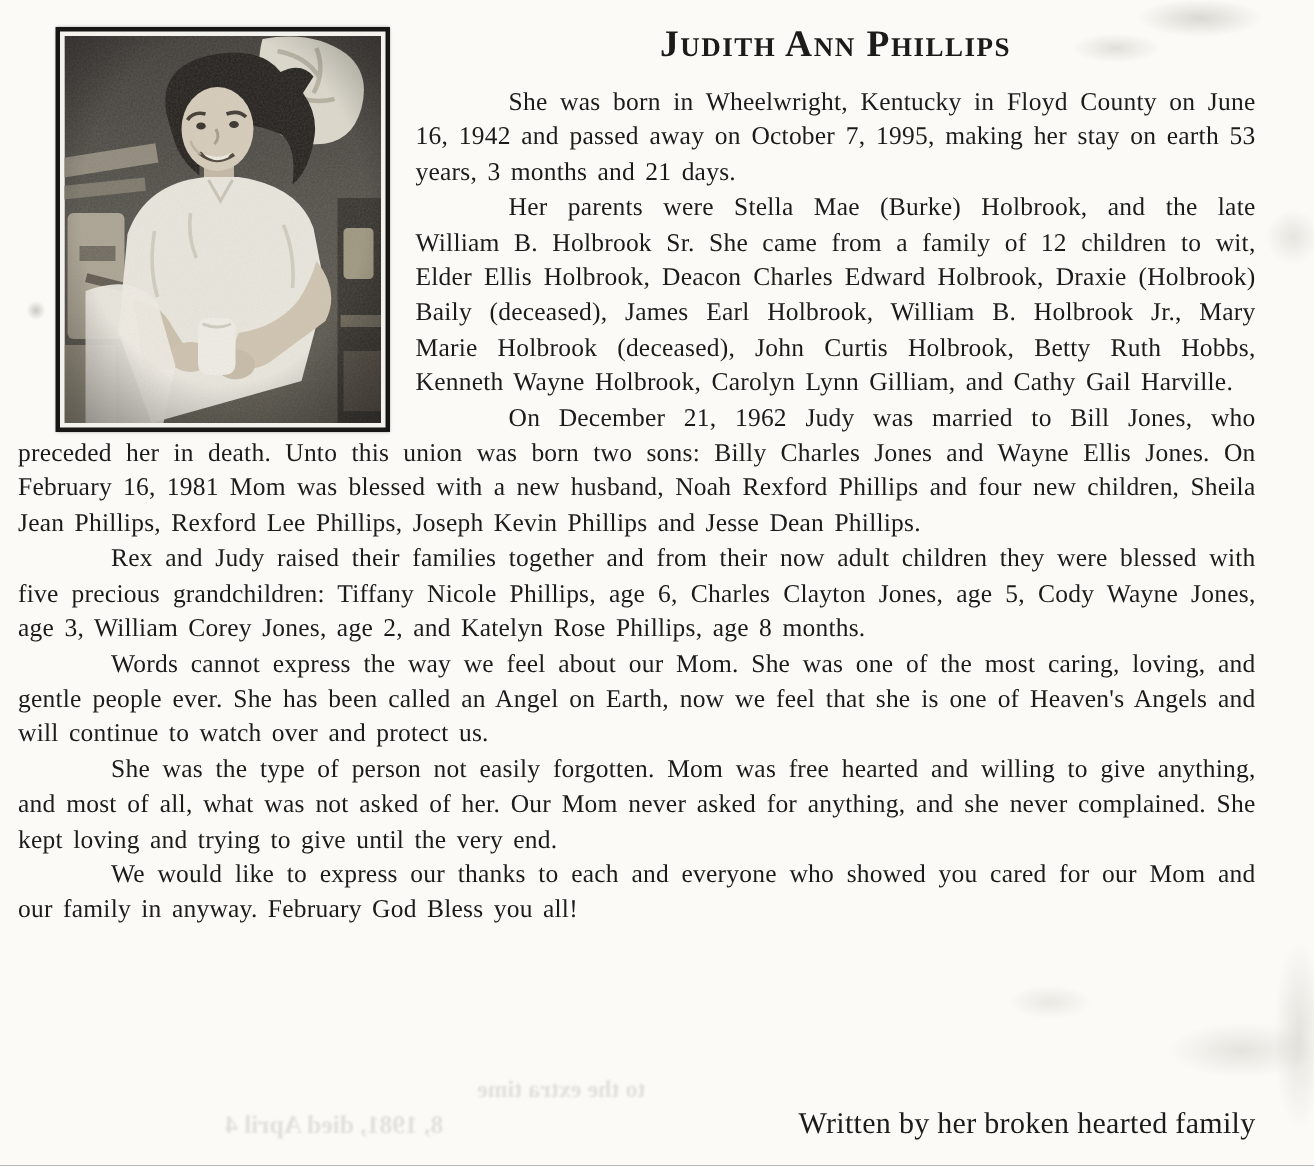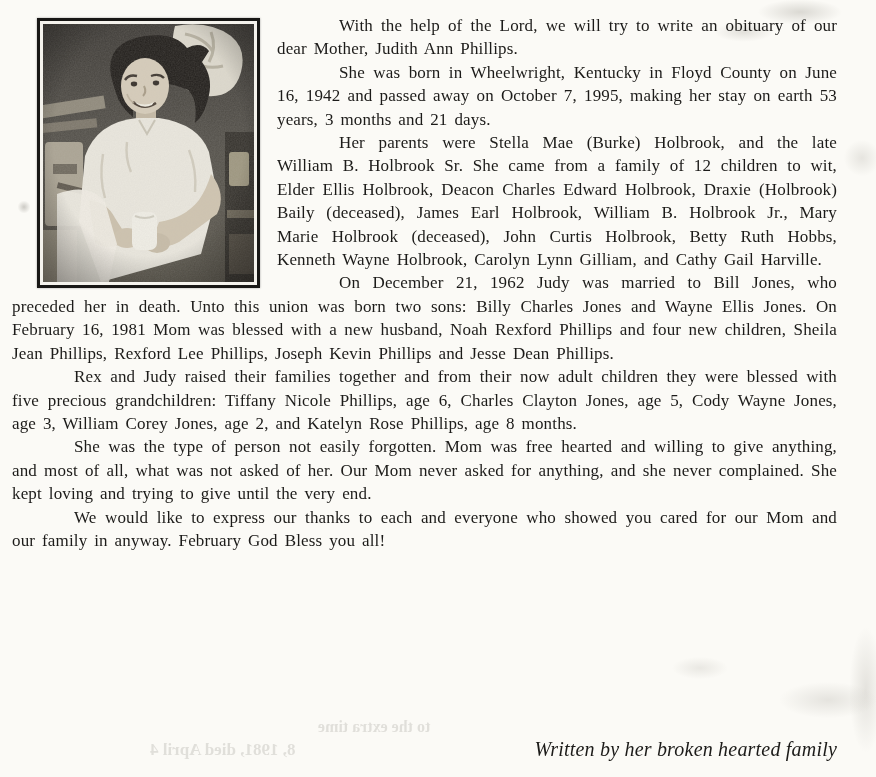--- a/index.html
+++ b/index.html
@@ -47,21 +47,20 @@
     line-height:23.4px;
     text-align:justify;
     text-indent:62px;
     word-spacing:2.5px;
     letter-spacing:.15px;
   }
   .closing{
     position:absolute;
     right:39px;top:738px;
     font-size:20px;
-    font-style:italic;
     letter-spacing:.2px;
   }
   .bleed{
     position:absolute;
     color:#85827a;
     font-weight:700;
     transform:scaleX(-1);
     filter:blur(.7px);
     opacity:.22;
     font-size:16px;
@@ -146,27 +145,28 @@
         <path d="M92,192 q10,4 19,0" stroke="#cfccc0" stroke-width="2" fill="none"></path>
       </g>
 
       <path d="M14,170 q32,-12 48,8 l12,42 -8,38 H14z" fill="#f0ede4" opacity="0.92"></path>
 
       <rect width="211" height="258" filter="url(#grain)" opacity="0.33"></rect>
       <rect width="211" height="258" fill="url(#vig)"></rect>
     </svg>
   </div>
 
+  <h1 class="page-title">Judith Ann Phillips</h1>
 
   <div class="body-text">
-    <p>With the help of the Lord, we will try to write an obituary of our dear Mother, Judith Ann Phillips.</p>
     <p>She was born in Wheelwright, Kentucky in Floyd County on June 16, 1942 and passed away on October 7, 1995, making her stay on earth 53 years, 3 months and 21 days.</p>
     <p>Her parents were Stella Mae (Burke) Holbrook, and the late William B. Holbrook Sr. She came from a family of 12 children to wit, Elder Ellis Holbrook, Deacon Charles Edward Holbrook, Draxie (Holbrook) Baily (deceased), James Earl Holbrook, William B. Holbrook Jr., Mary Marie Holbrook (deceased), John Curtis Holbrook, Betty Ruth Hobbs, Kenneth Wayne Holbrook, Carolyn Lynn Gilliam, and Cathy Gail Harville.</p>
     <p>On December 21, 1962 Judy was married to Bill Jones, who preceded her in death. Unto this union was born two sons: Billy Charles Jones and Wayne Ellis Jones. On February 16, 1981 Mom was blessed with a new husband, Noah Rexford Phillips and four new children, Sheila Jean Phillips, Rexford Lee Phillips, Joseph Kevin Phillips and Jesse Dean Phillips.</p>
     <p>Rex and Judy raised their families together and from their now adult children they were blessed with five precious grandchildren: Tiffany Nicole Phillips, age 6, Charles Clayton Jones, age 5, Cody Wayne Jones, age 3, William Corey Jones, age 2, and Katelyn Rose Phillips, age 8 months.</p>
+    <p>Words cannot express the way we feel about our Mom. She was one of the most caring, loving, and gentle people ever. She has been called an Angel on Earth, now we feel that she is one of Heaven's Angels and will continue to watch over and protect us.</p>
     <p>She was the type of person not easily forgotten. Mom was free hearted and willing to give anything, and most of all, what was not asked of her. Our Mom never asked for anything, and she never complained. She kept loving and trying to give until the very end.</p>
     <p>We would like to express our thanks to each and everyone who showed you cared for our Mom and our family in anyway. February God Bless you all!</p>
   </div>
 
   <div class="closing">Written by her broken hearted family</div>
 
   <div class="bleed bleed-1">to the extra time</div>
   <div class="bleed bleed-2">8, 1981, died April 4</div>
 
 </div>

